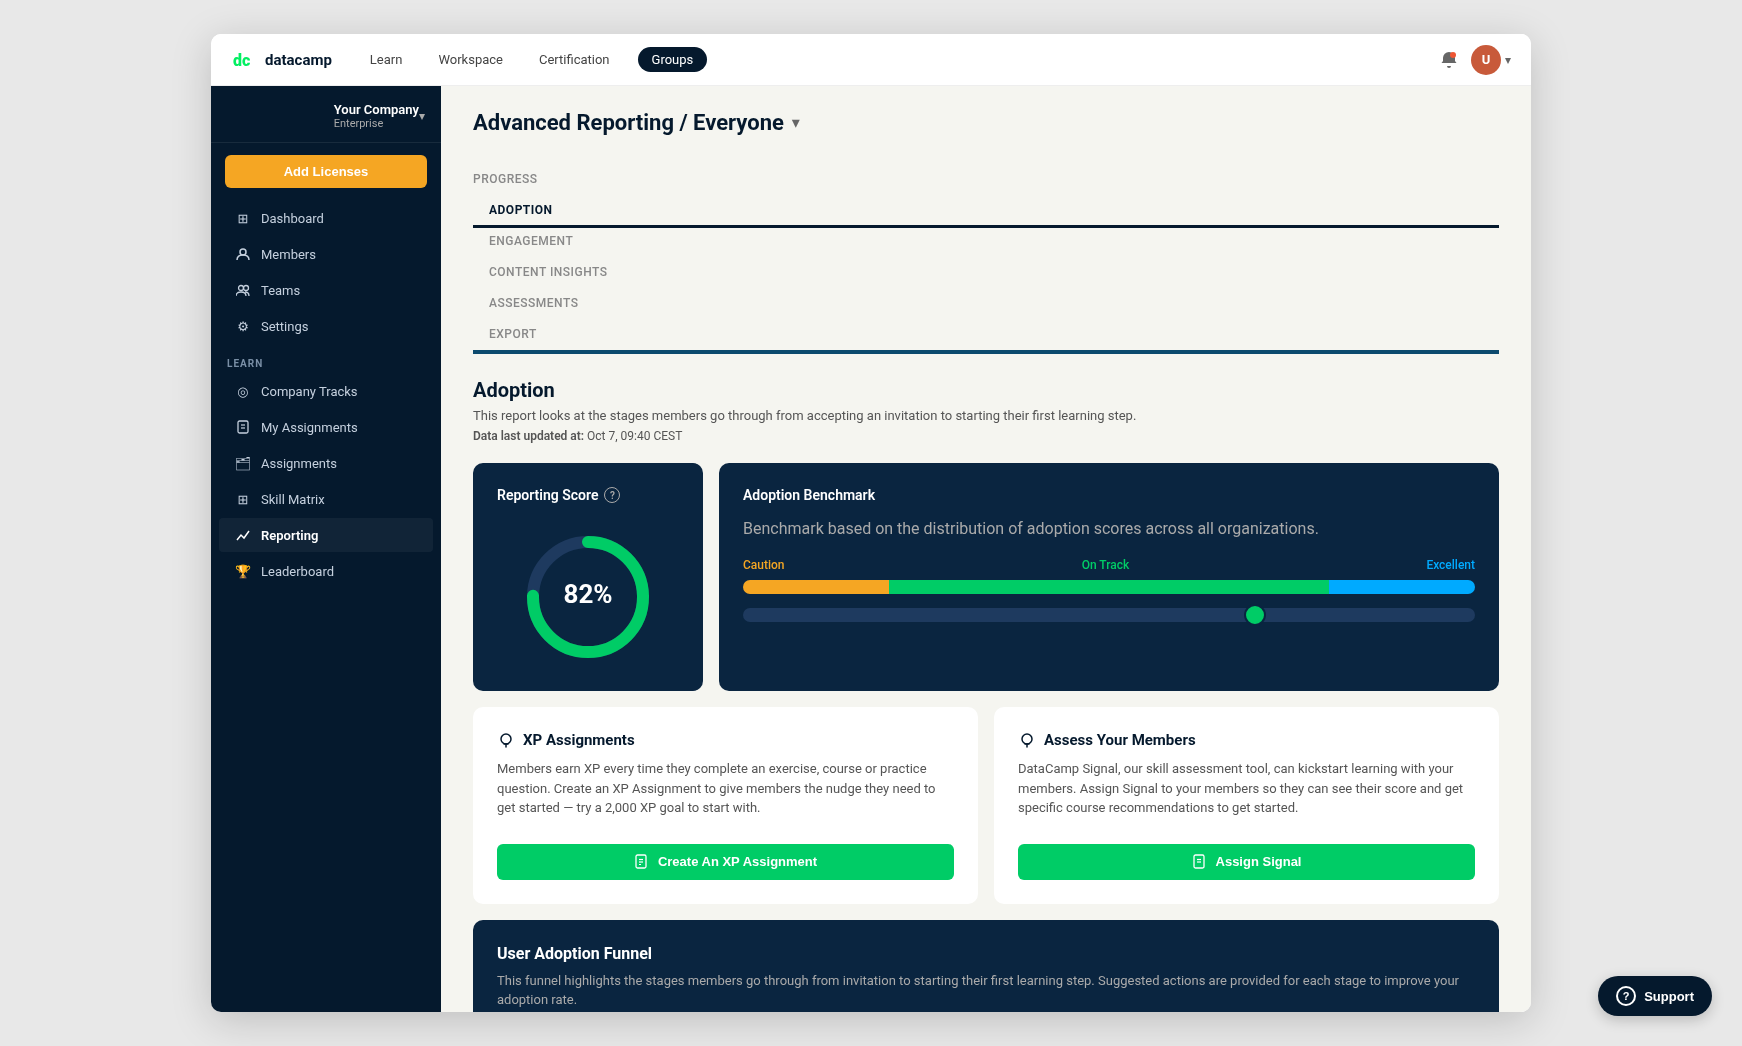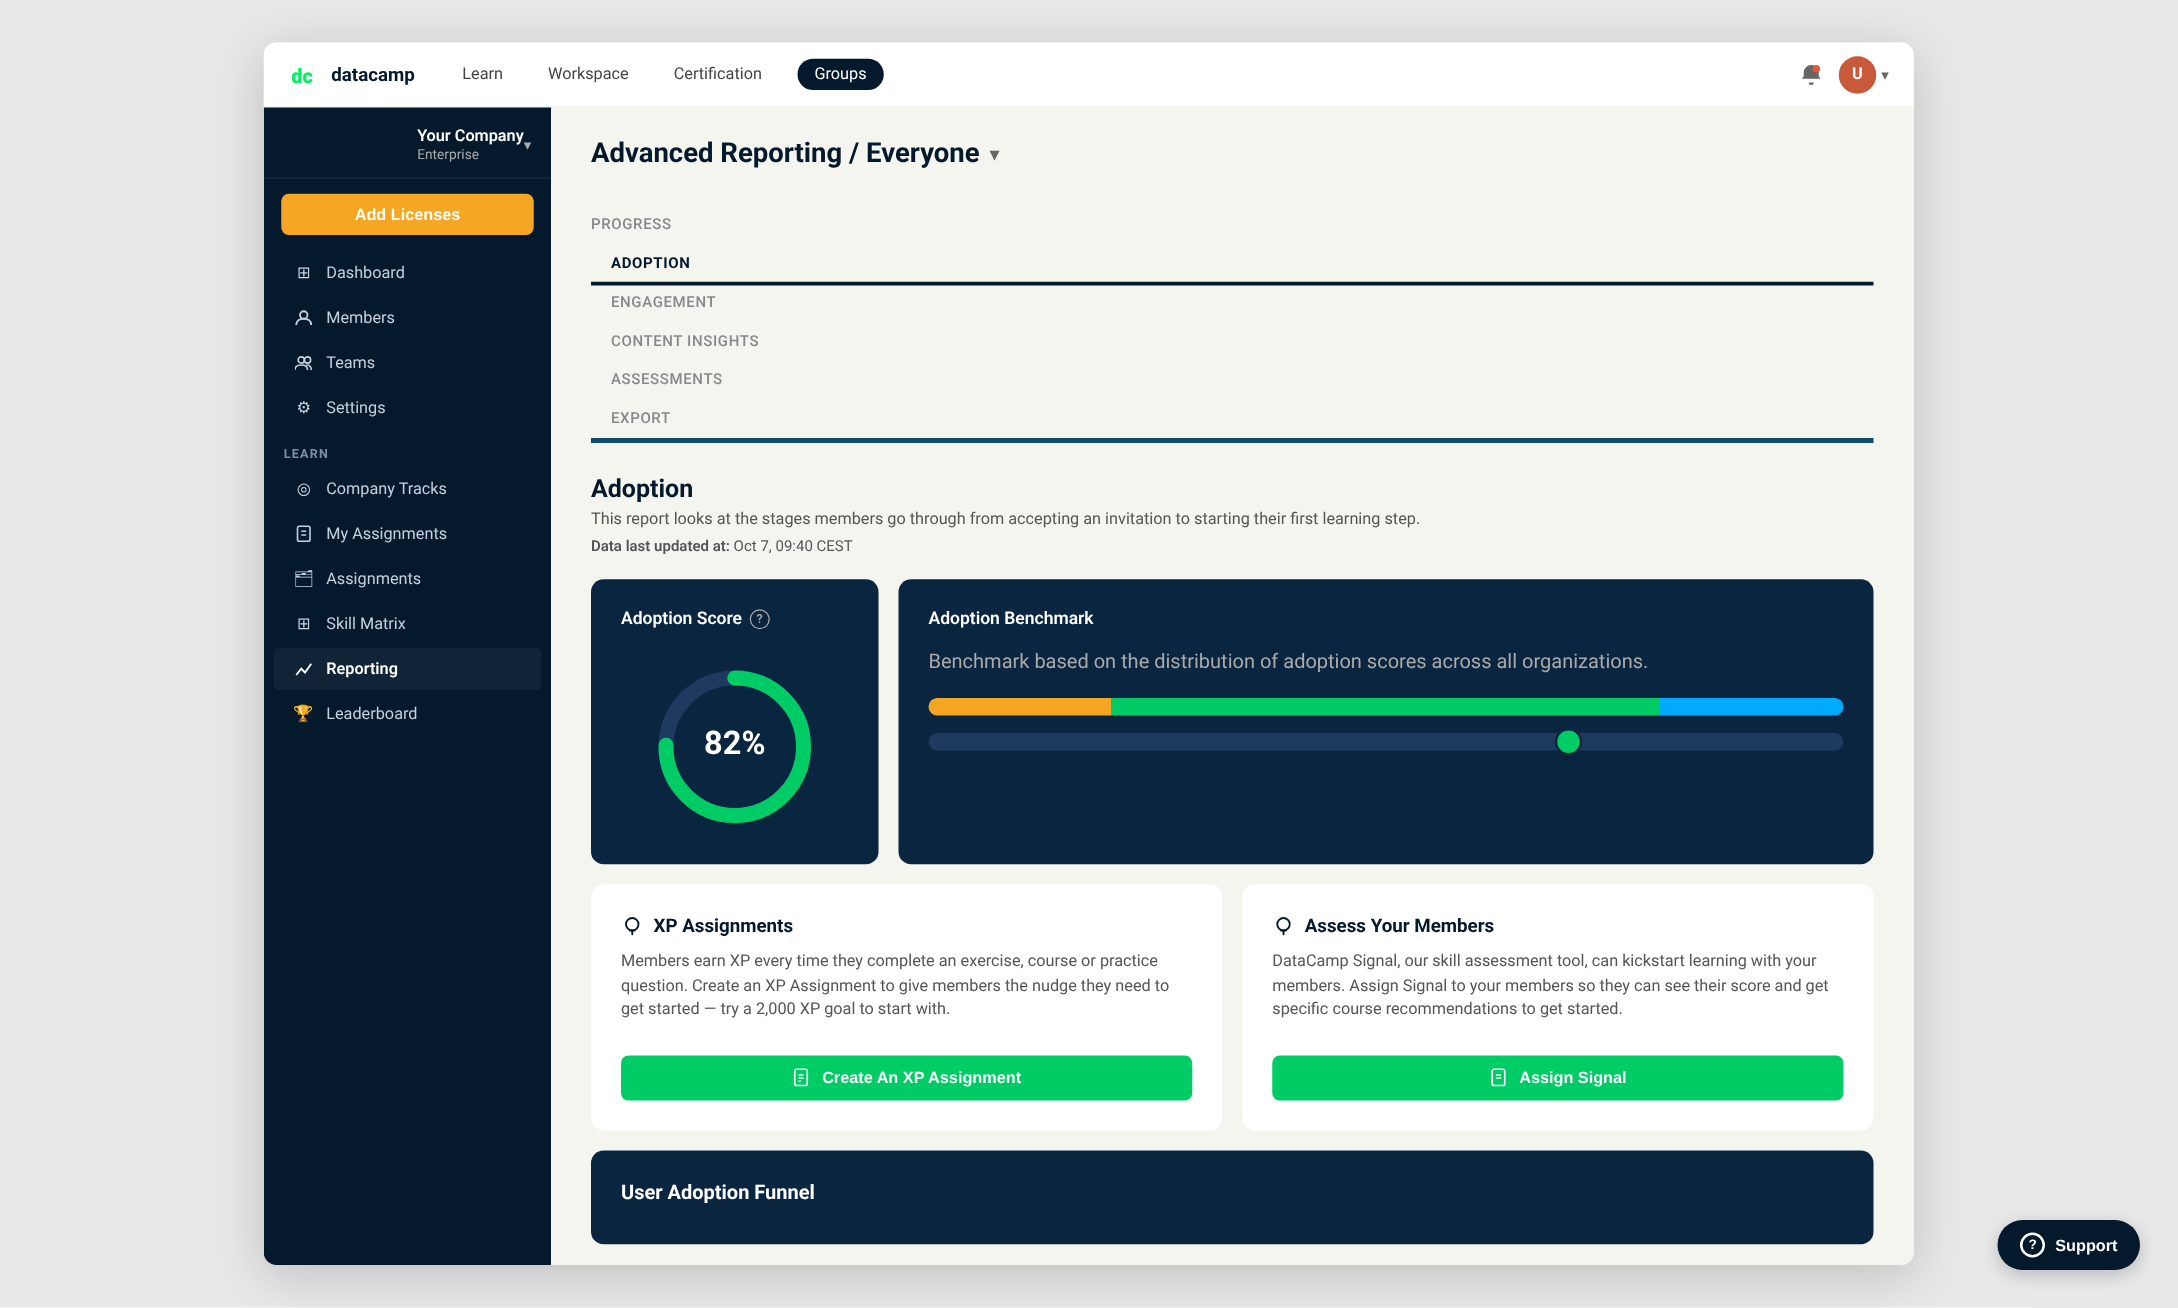--- a/index.html
+++ b/index.html
@@ -538,35 +538,40 @@
       <p class="section-desc">This report looks at the stages members go through from accepting an invitation to starting their first learning step.</p>
       <p class="data-updated">
         <strong>Data last updated at:</strong>
         <span>Oct 7, 09:40 CEST</span>
       </p>
 
       <div class="cards-row">
 
         <div class="adoption-score-card">
           <div class="card-title">
-            <span>Adoption Score</span>
+            <span>Reporting Score</span>
             <span class="info-icon">?</span>
           </div>
           <div class="gauge-container">
             <svg class="gauge-svg" viewBox="0 0 140 140">
               <circle cx="70" cy="70" r="55" fill="none" stroke="#1e3a5f" stroke-width="12"></circle>
               <circle cx="70" cy="70" r="55" fill="none" stroke="#00cc66" stroke-width="12" stroke-dasharray="346 400" stroke-dashoffset="86" stroke-linecap="round" transform="rotate(-90 70 70)"></circle>
               <text x="70" y="76" text-anchor="middle" fill="white" font-size="26" font-weight="700">82%</text>
             </svg>
           </div>
         </div>
 
         <div class="benchmark-card">
           <div class="card-title">Adoption Benchmark</div>
           <div class="benchmark-subtitle">Benchmark based on the distribution of adoption scores across all organizations.</div>
+          <div class="benchmark-labels">
+            <span class="benchmark-label label-caution">Caution</span>
+            <span class="benchmark-label label-ontrack">On Track</span>
+            <span class="benchmark-label label-excellent">Excellent</span>
+          </div>
           <div class="benchmark-bar"></div>
           <div class="benchmark-track">
             <div class="benchmark-indicator"></div>
           </div>
         </div>
       </div>
 
       <div class="info-cards-row">
 
 
@@ -605,20 +610,21 @@
               <line x1="5" y1="5.5" x2="9" y2="5.5" stroke="white" stroke-width="1.2"></line>
               <line x1="5" y1="8" x2="9" y2="8" stroke="white" stroke-width="1.2"></line>
             </svg>
             <span>Assign Signal</span>
           </button>
         </div>
       </div>
 
       <div class="funnel-card">
         <div class="funnel-title">User Adoption Funnel</div>
+        <p class="funnel-desc">This funnel highlights the stages members go through from invitation to starting their first learning step. Suggested actions are provided for each stage to improve your adoption rate.</p>
       </div>
     </main>
   </div>
 </div>
 
 <button class="support-btn">
   <span class="support-circle">?</span>
   <span>Support</span>
 </button>
 

